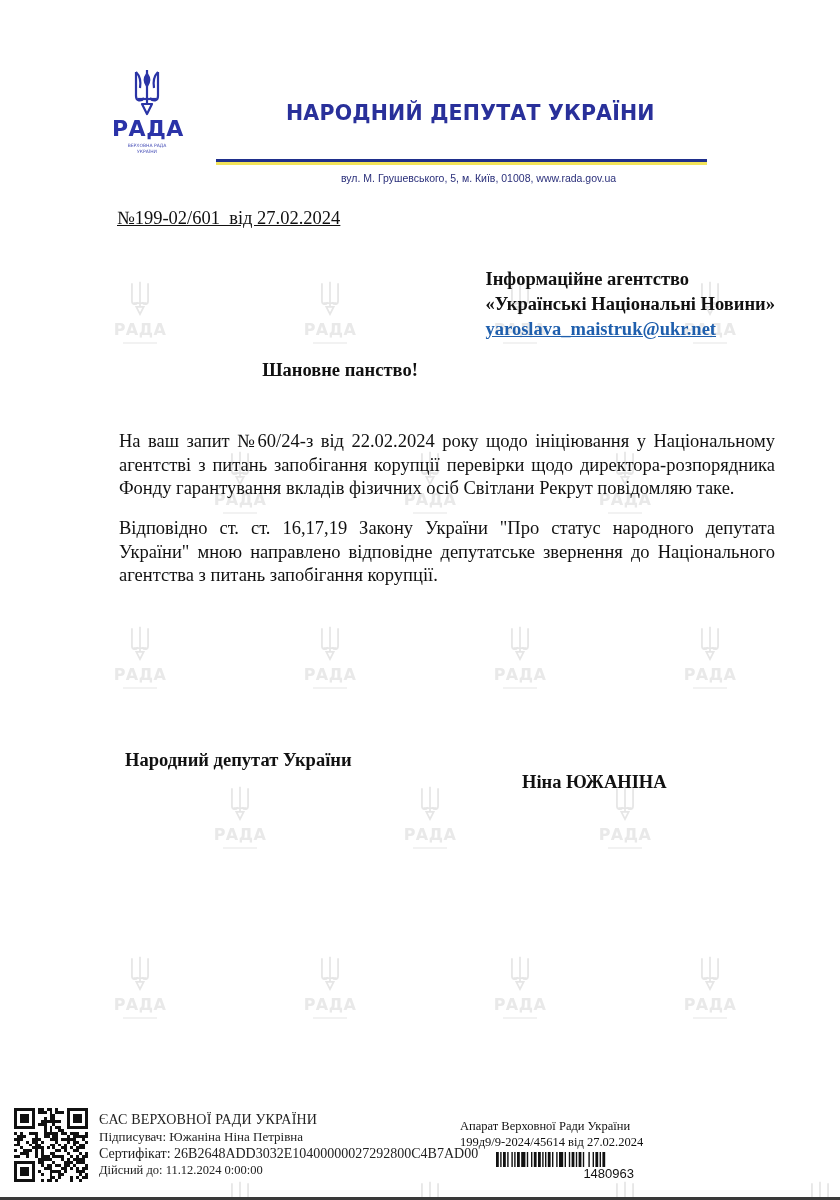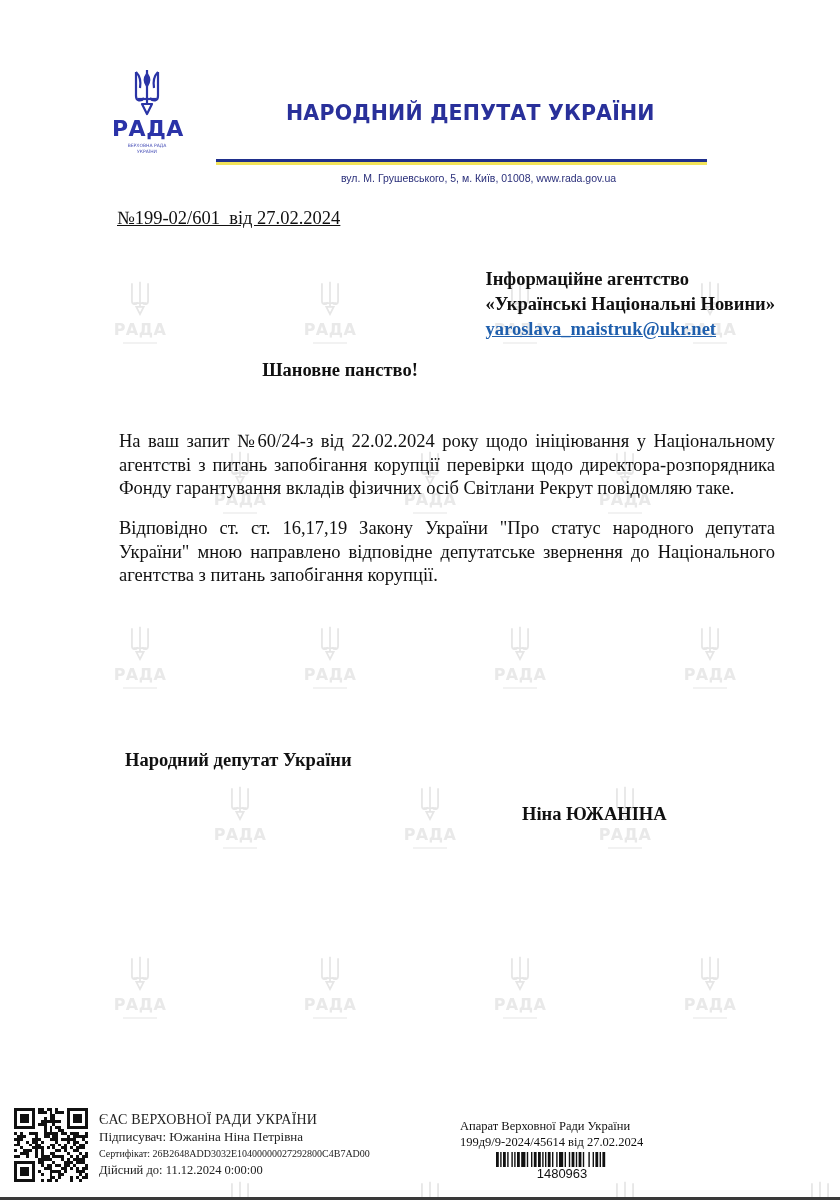--- a/index.html
+++ b/index.html
@@ -27,32 +27,32 @@
     .serif { font-family: "Liberation Serif", serif; color: #111; }
     .outgoing { position: absolute; left: 117px; top: 208px; font-size: 18.5px; white-space: pre; text-decoration: underline; }
     .recipient { position: absolute; right: 65px; top: 267px; text-align: left; font-size: 18.5px; font-weight: bold; line-height: 25px; }
     .recipient a { color: #1f5fad; text-decoration: underline; }
     .salutation { position: absolute; left: 0; width: 680px; top: 360px; text-align: center; font-size: 18.5px; font-weight: bold; }
     .para { position: absolute; left: 119px; width: 656px; font-size: 18.5px; line-height: 23.5px; text-align: justify; }
     .p1 { top: 430px; }
     .p2 { top: 517px; }
     .p3 { top: 613px; }
     .closing { position: absolute; left: 125px; top: 748px; font-size: 18.5px; font-weight: bold; line-height: 24px; }
-    .signer-name { position: absolute; left: 522px; top: 772px; font-size: 18.5px; font-weight: bold; margin-top: 32px; }
+    .signer-name { position: absolute; left: 522px; top: 772px; font-size: 18.5px; font-weight: bold; }
 
     
     .qr { position: absolute; left: 14px; top: 1108px; width: 74px; height: 74px; }
     .esign { position: absolute; left: 99px; top: 1111px; font-family: "Liberation Serif", serif; color: #222; line-height: 17px; }
     .esign .l1 { font-size: 14px; letter-spacing: 0.2px; }
     .esign .l2 { font-size: 13px; }
-    .esign .l3 { font-size: 10px; }
+    .esign .l3 { font-size: 14px; }
     .esign .l4 { font-size: 12.5px; }
     .reg { position: absolute; left: 460px; top: 1118px; width: 210px; text-align: left; font-family: "Liberation Serif", serif; color: #111; font-size: 12.5px; line-height: 16px; }
     .barcode { position: absolute; left: 496px; top: 1152px; width: 132px; height: 15px; }
-    .barcode-num { position: absolute; left: 490px; top: 1166px; width: 144px; text-align: center; font-family: "Liberation Sans", sans-serif; font-size: 13px; color: #111; }
+    .barcode-num { position: absolute; left: 490px; top: 1166px; width: 144px; text-align: right; font-family: "Liberation Sans", sans-serif; font-size: 13px; color: #111; }
     .bottom-edge { position: absolute; left: 0; top: 1197px; width: 840px; height: 3px; background: #3a3a3a; }
   </style>
 </head>
 <body>
 
 <div class="page">
 
   <div id="watermarks">
       <div class="wm" style="left: 110px; top: 280px;">
         <svg width="22" height="36" viewBox="0 0 30 48">

